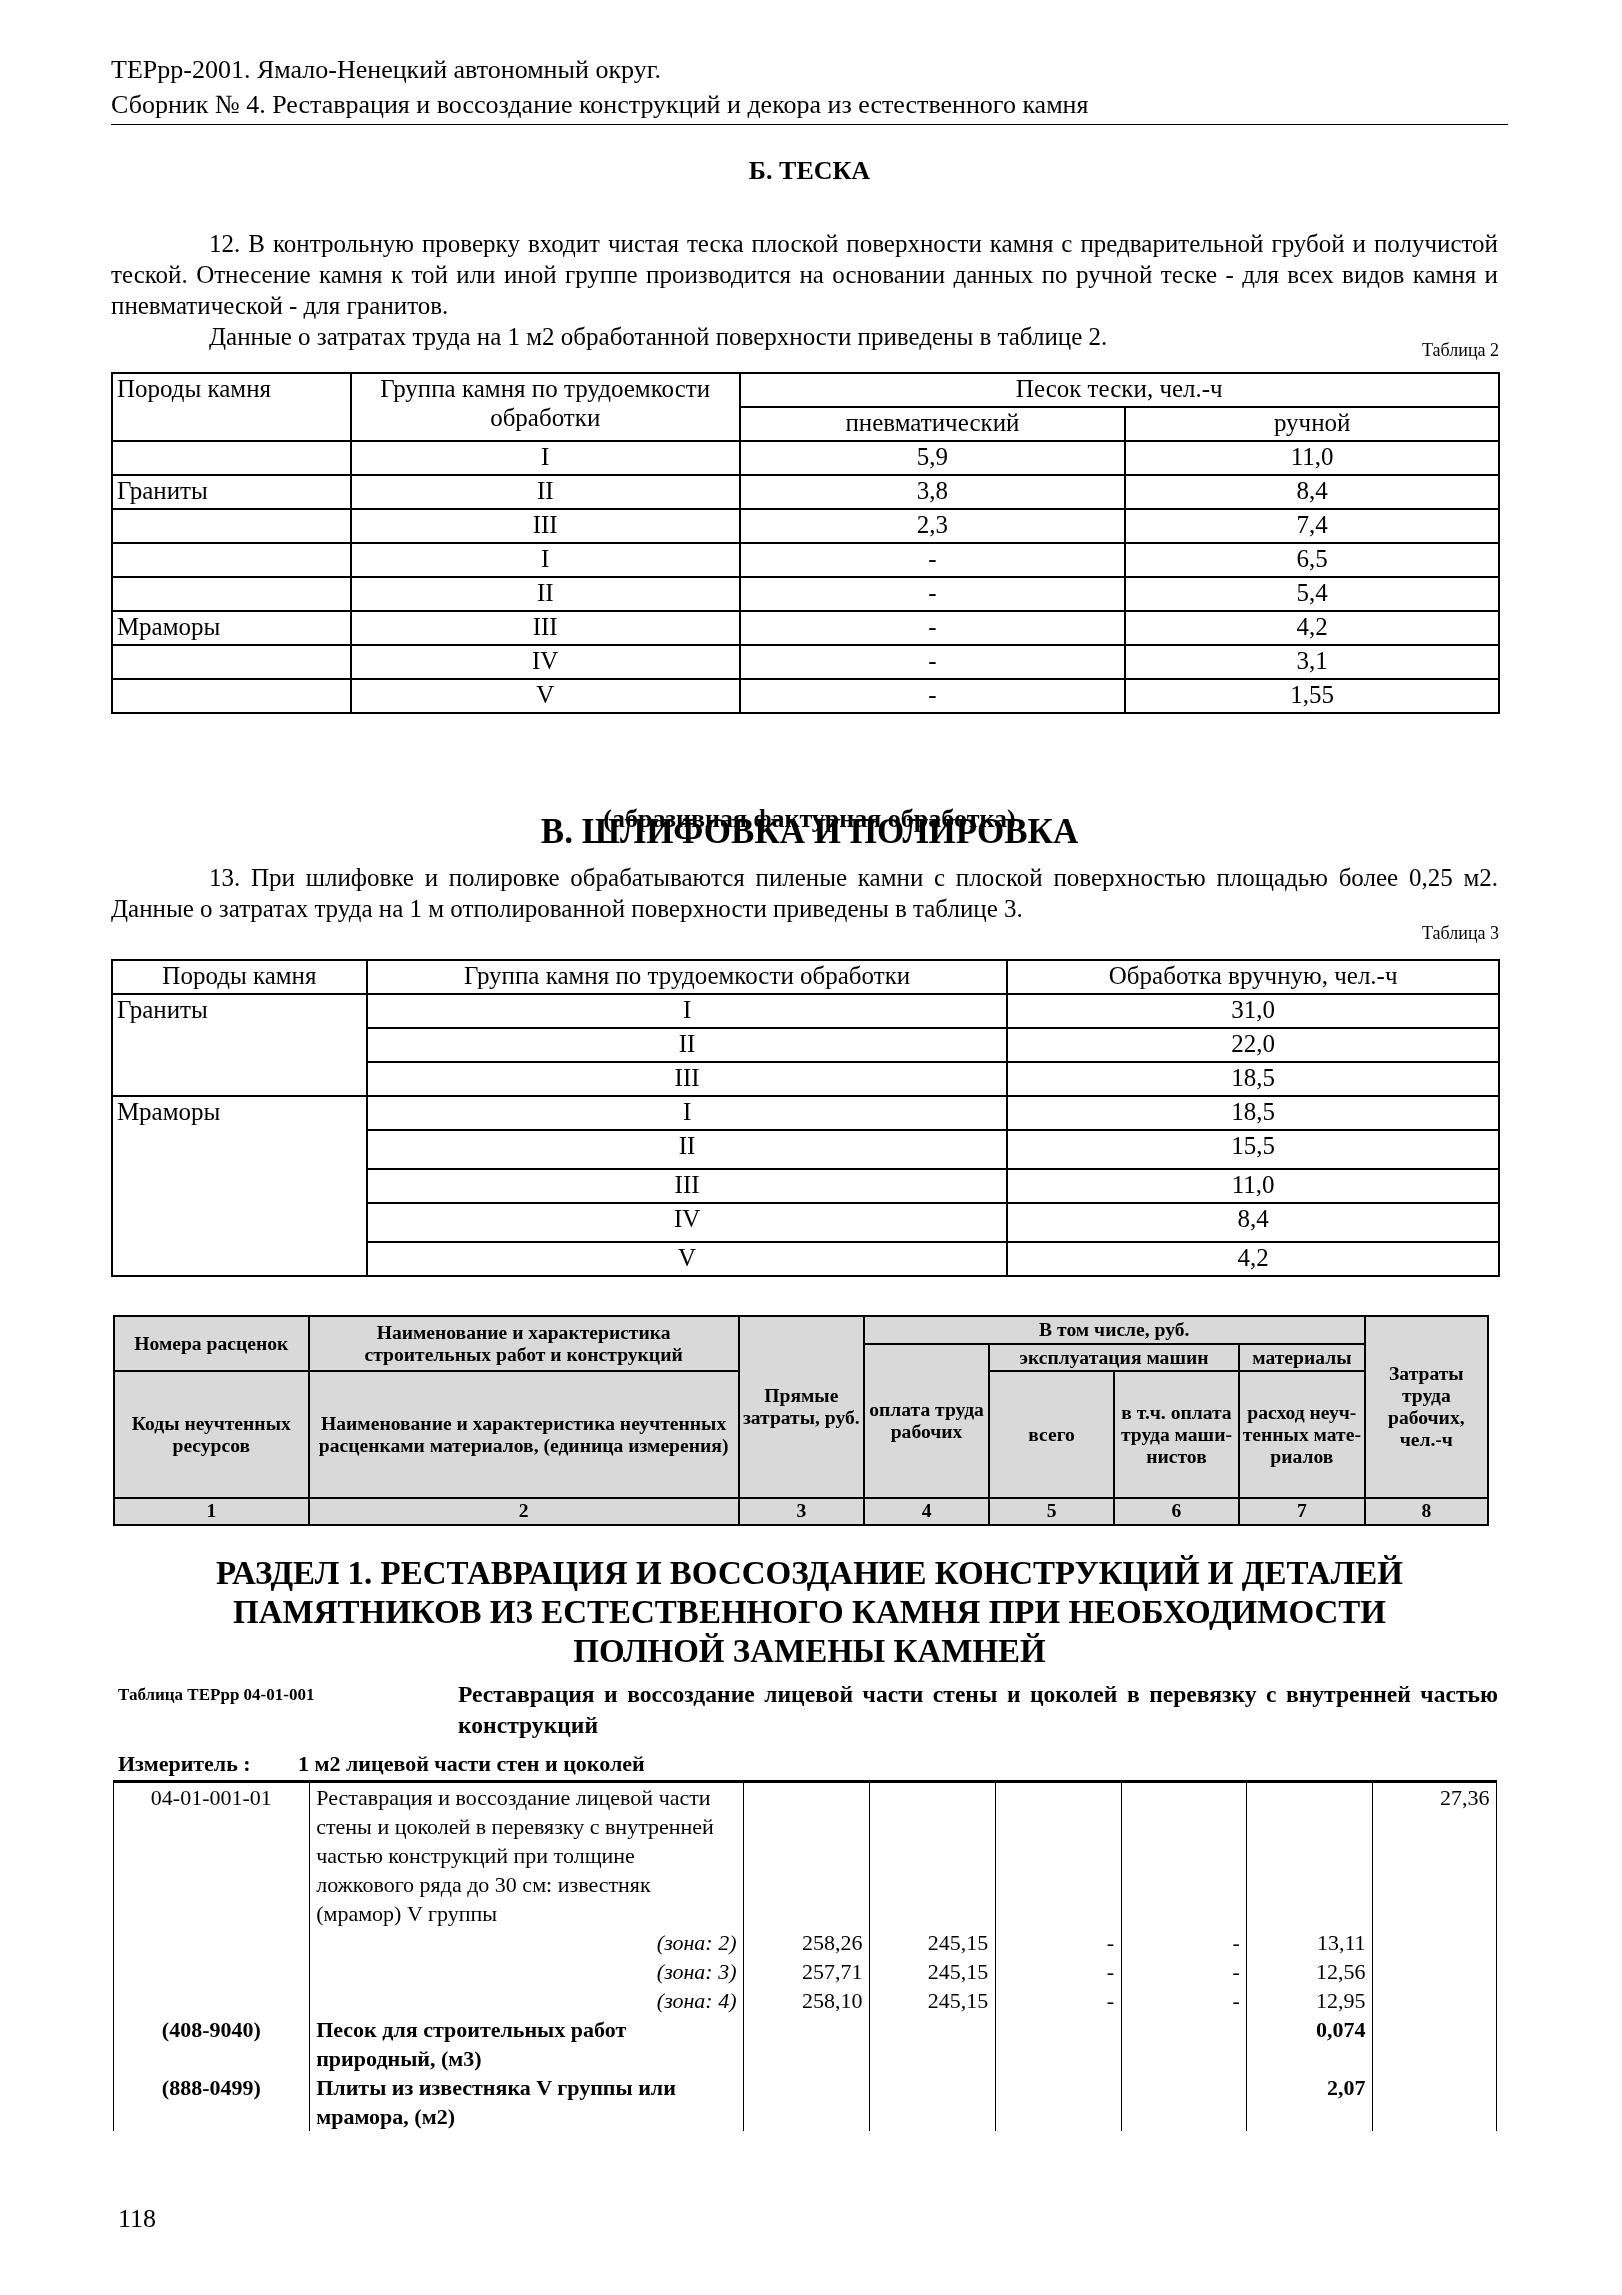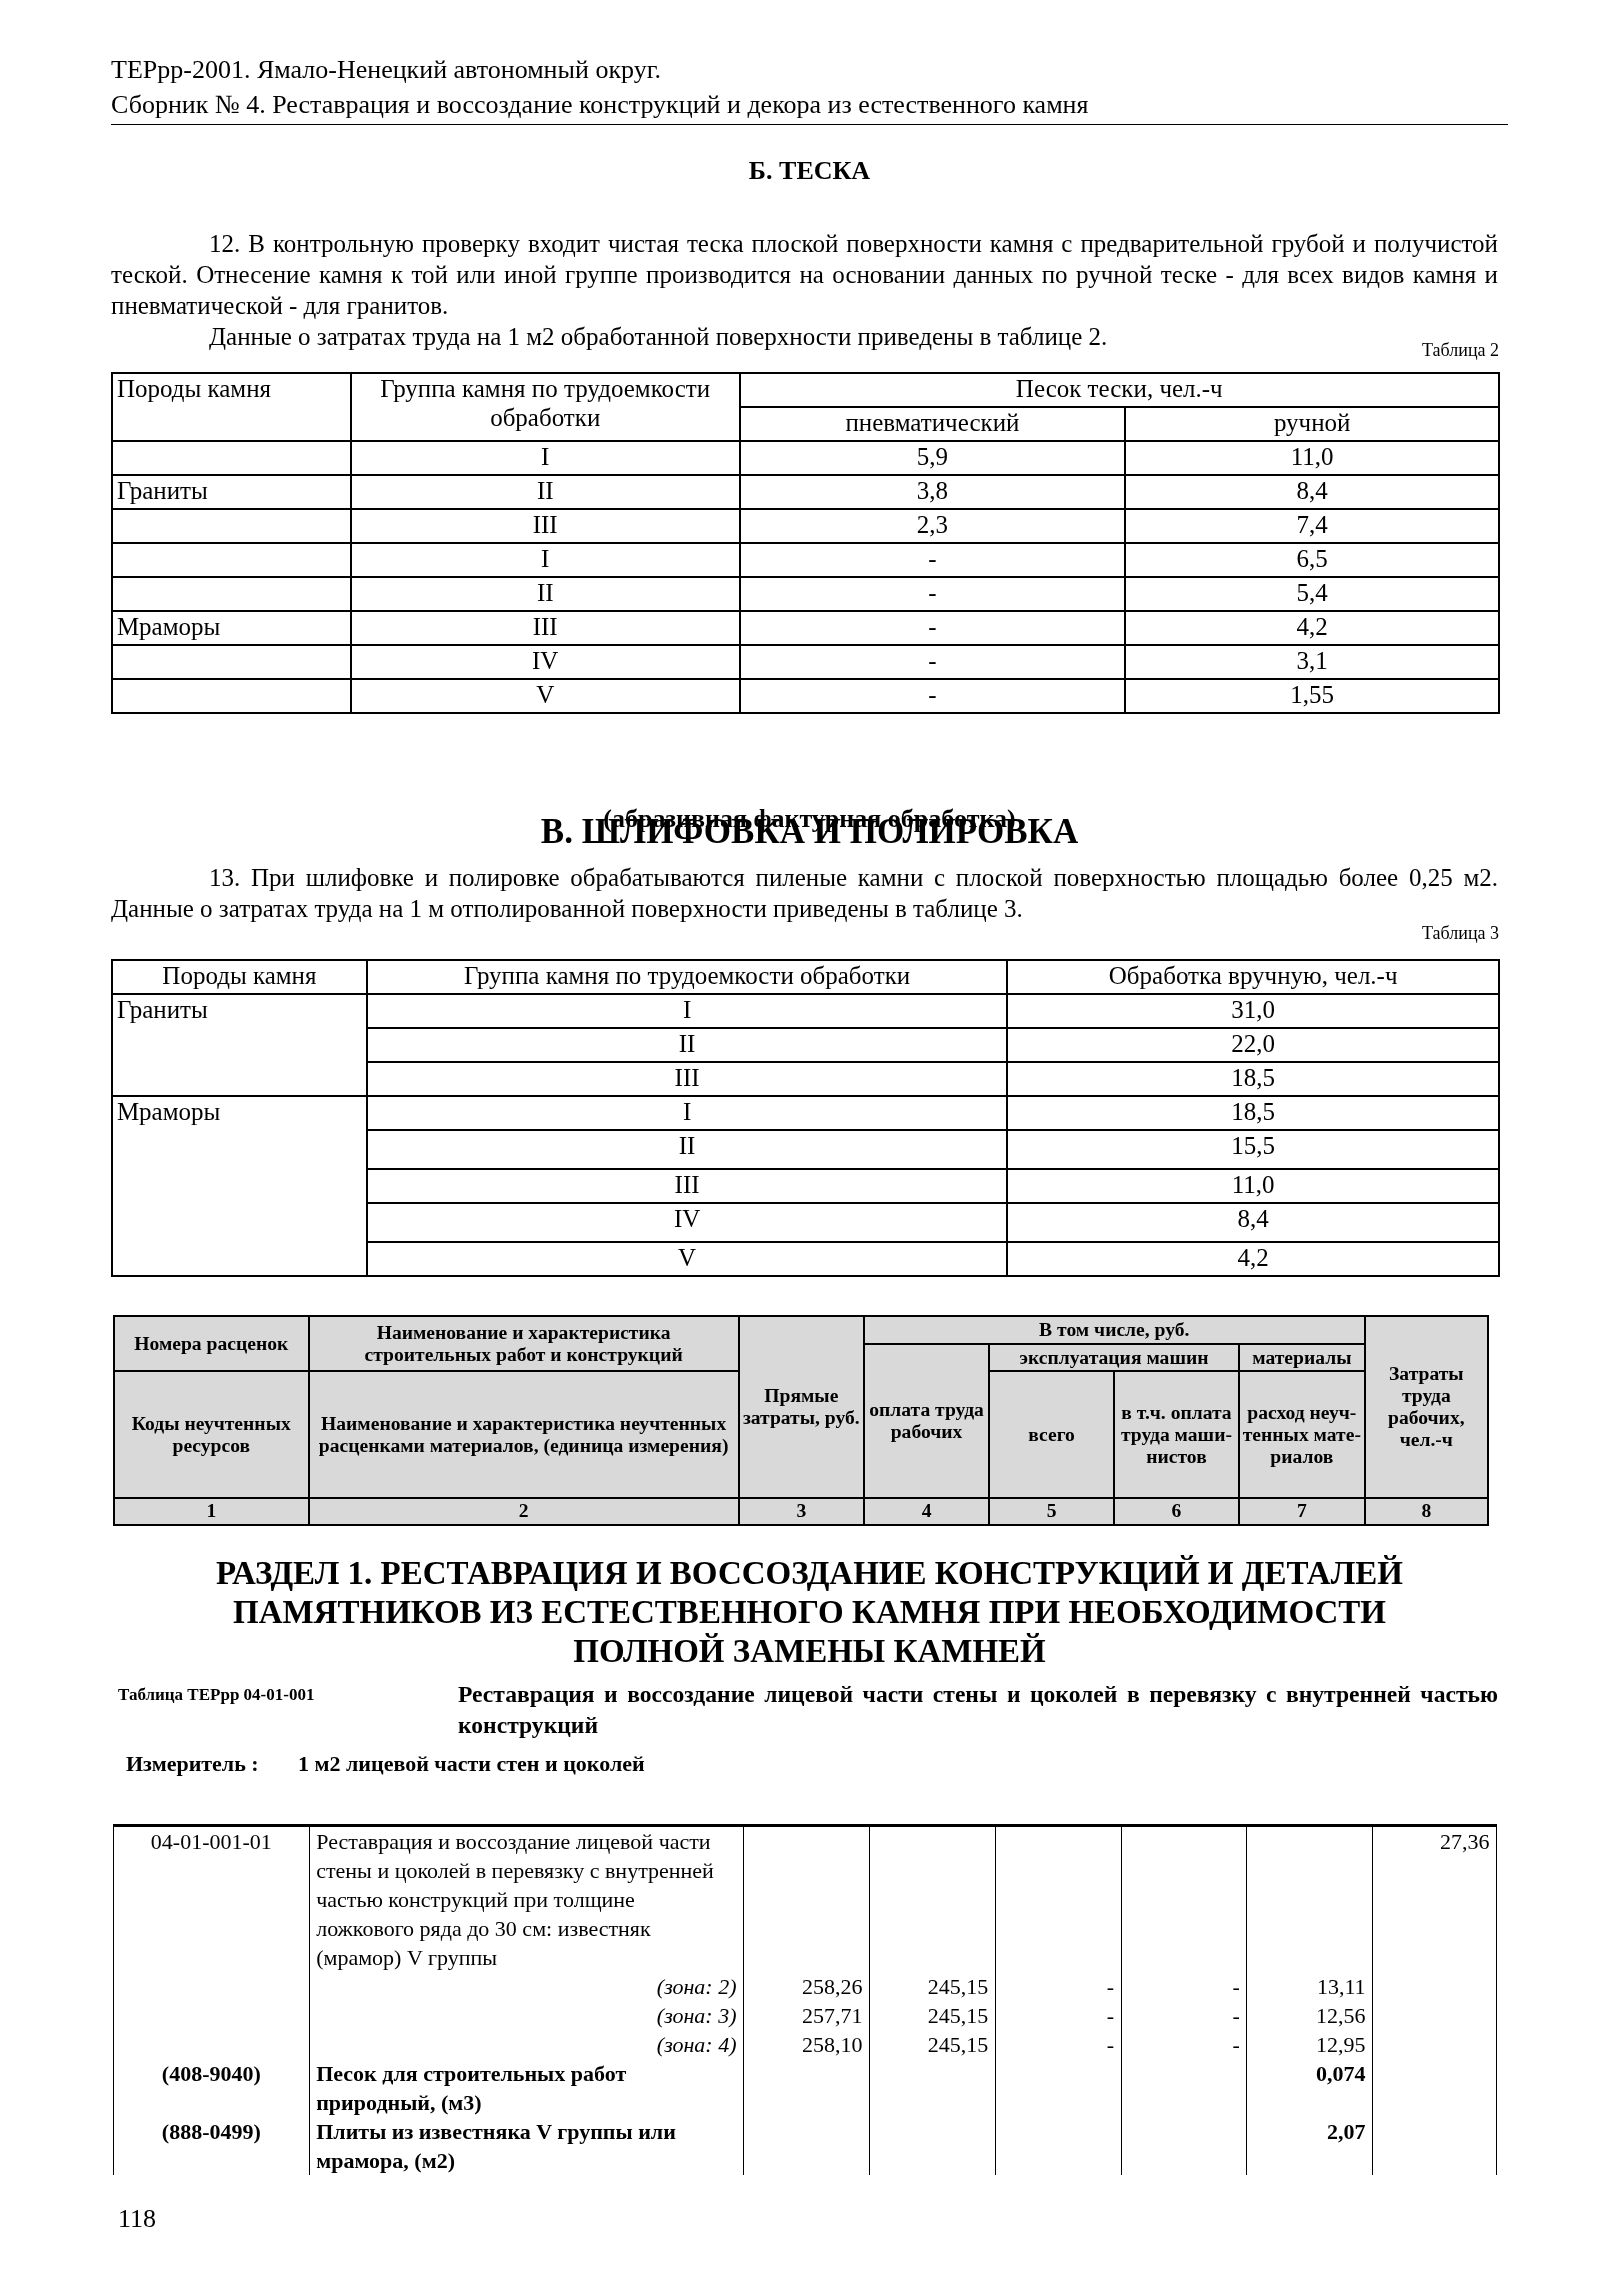--- a/index.html
+++ b/index.html
@@ -15,21 +15,21 @@
   .indent { text-indent:98px; }
   .caption { right:124px; font-size:18px;margin-left:25px; }
   table { border-collapse:collapse; position:absolute; }
   td, th { border:2px solid #000; padding:0 3.9px; font-size:25px; font-weight:normal; }
   .t2 td, .t3 td { height:32px; line-height:29px; text-align:center; vertical-align:top; }
   .t2 td.lft, .t3 td.lft { text-align:left; }
   .hd { background:#d9d9d9; }
   .hd td { font-weight:bold; font-size:19.6px; line-height:22px; text-align:center; vertical-align:middle; padding:1.3px 2.6px; }
   .dt td { border-top:none; border-bottom:none; border-left:1.3px solid #000; border-right:1.3px solid #000;
            font-size:22px; line-height:29px; vertical-align:top; padding:0 6.5px; }
-  .dt { border-top:3.3px solid #000;margin-top:44px; }
+  .dt { border-top:3.3px solid #000; }
   .dt td.r { text-align:right; }
   .dt td.c { text-align:center; }
   .zone { font-style:italic; text-align:right; }
   .sect { font-size:33px; line-height:39px; font-weight:bold; }
 </style>
 </head>
 <body>
 
 <div class="abs hdr" style="top:55px;">ТЕРрр-2001. Ямало-Ненецкий автономный округ.</div>
 <div class="abs hdr" style="top:90px;">Сборник № 4. Реставрация и воссоздание конструкций и декора из естественного камня</div>
@@ -207,21 +207,21 @@
     <td>7</td>
     <td>8</td>
   </tr>
 </tbody>
   </table>
 
 <div class="abs center sect" style="top:1554px; left:170px; width:1279px;">РАЗДЕЛ 1. РЕСТАВРАЦИЯ И ВОССОЗДАНИЕ КОНСТРУКЦИЙ И ДЕТАЛЕЙ ПАМЯТНИКОВ ИЗ ЕСТЕСТВЕННОГО КАМНЯ ПРИ НЕОБХОДИМОСТИ ПОЛНОЙ ЗАМЕНЫ КАМНЕЙ</div>
 
 <div class="abs bold" style="top:1679px; left:118px; font-size:17px; line-height:31px;">Таблица ТЕРрр 04-01-001</div>
 <div class="abs bold" style="top:1679px; left:458px; width:1040px; font-size:23.6px; line-height:31px; text-align:justify;">Реставрация и воссоздание лицевой части стены и цоколей в перевязку с внутренней частью конструкций</div>
-<div class="abs bold" style="top:1751px; left:118px; font-size:22px;margin-left:8px;">Измеритель :</div>
+<div class="abs bold" style="top:1751px; left:118px; font-size:22px;">Измеритель :</div>
 <div class="abs bold" style="top:1751px; left:298px; font-size:22px;">1 м2 лицевой части стен и цоколей</div>
 
 <table class="dt" style="left:113px; top:1780px; width:1384px;">
   <colgroup>
     <col style="width:196px">
       <col style="width:435px">
       <col style="width:126px">
       <col style="width:126px">
     <col style="width:126px">
       <col style="width:126px">

